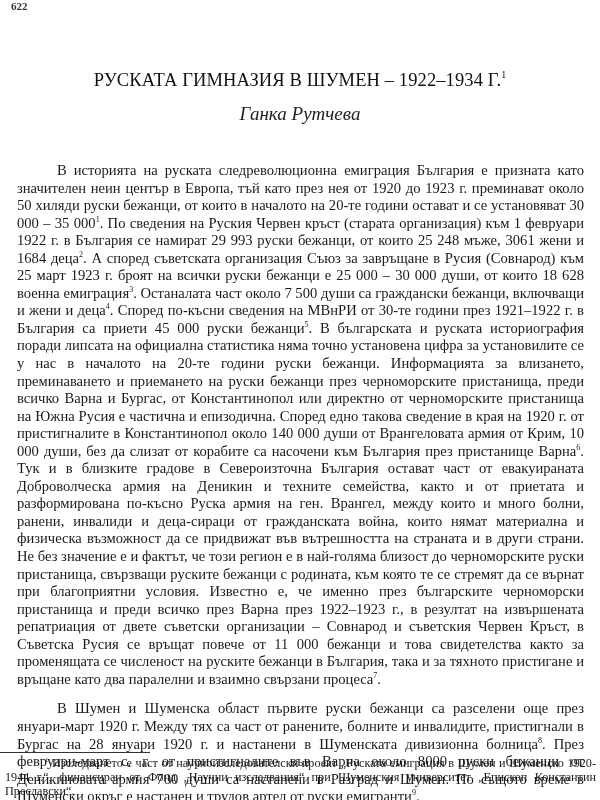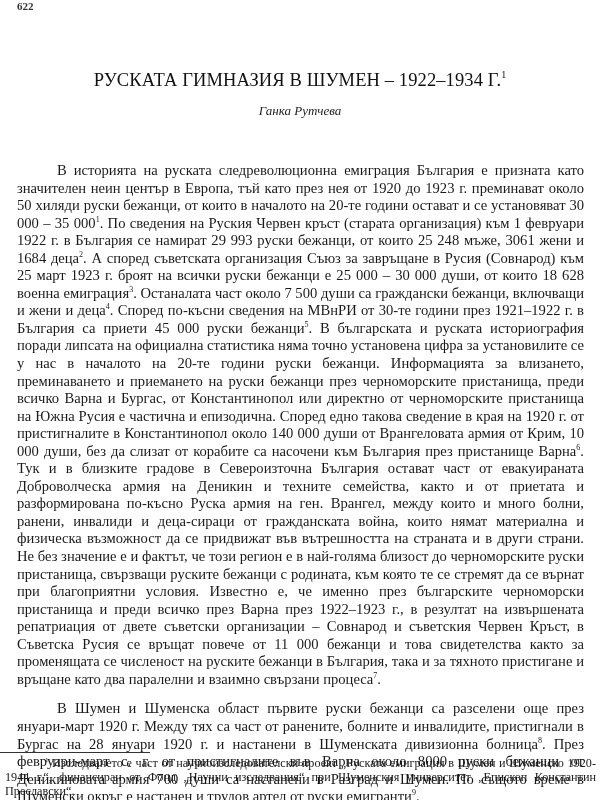--- a/index.html
+++ b/index.html
@@ -1,23 +1,23 @@
 <!DOCTYPE html>
 <html><head>
 <meta charset="utf-8">
 <style>
   html, body { margin:0; padding:0; background:#ffffff; }
   body { width:600px; height:800px; position:relative; overflow:hidden;
          font-family:"Liberation Serif", "DejaVu Serif", serif; color:#1a1a1a; }
-  .page-number { position:absolute; left:17px; top:0px; font-size:11px; font-weight:bold; color:#333; }
+  .page-number { position:absolute; left:11px; top:0px; font-size:11px; font-weight:bold; color:#333; }
   .title { position:absolute; left:0; width:600px; top:70px; text-align:center;
            font-size:18.5px; font-weight:normal; letter-spacing:0.1px; color:#111; }
   .title sup { font-size:10px; vertical-align:top; position:relative; top:-1px; }
   .author { position:absolute; left:0; width:600px; top:103px; text-align:center;
-            font-size:13px; font-style:italic; color:#222; }
+            font-size:19px; font-style:italic; color:#222; }
   .body { position:absolute; left:5px; width:591px; top:150px; font-size:14.6px; line-height:17.55px; text-align:justify; }
   .body p { margin:12px; text-indent:40px; text-align:justify; }
   .body sup { font-size:8px; line-height:0; vertical-align:super; }
   .fn-sep { position:absolute; left:0; top:752px; width:150px; border-top:1px solid #333; }
   .footnote { position:absolute; left:5px; width:591px; top:756px; font-size:12.2px; line-height:14.2px; text-align:justify; }
   .footnote p { margin:0; text-indent:40px; }
   .footnote sup { font-size:7px; vertical-align:super; line-height:0; }
 </style>
 </head>
 <body>

